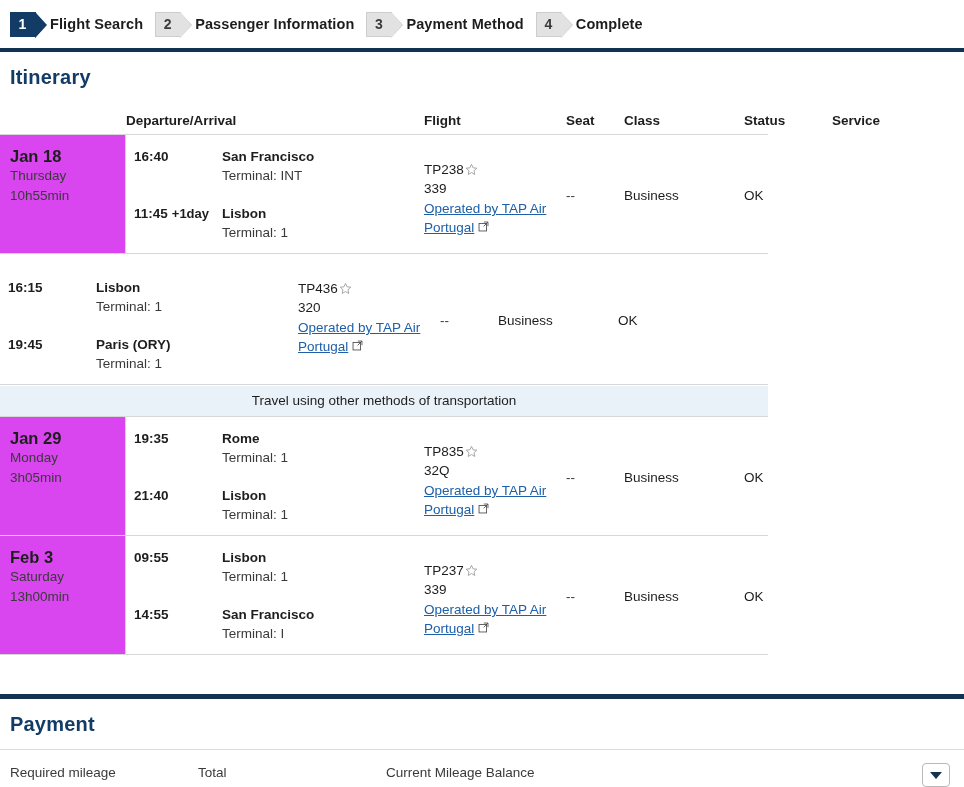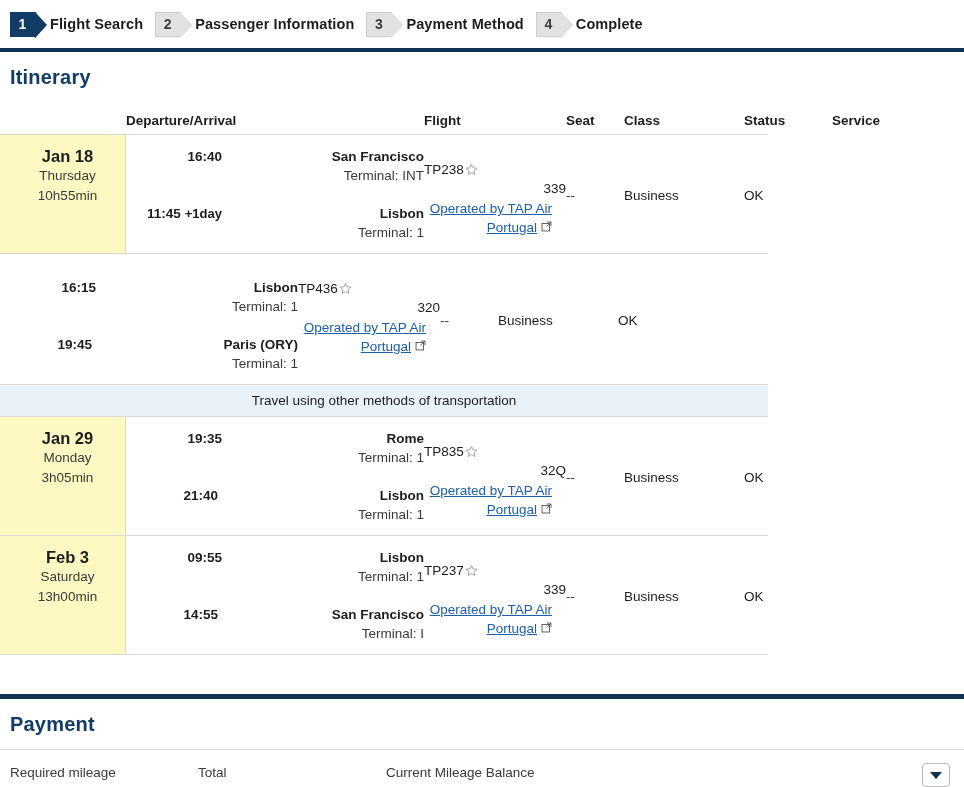--- a/index.html
+++ b/index.html
@@ -81,29 +81,28 @@
   .c-status  { width: 88px;  flex: 0 0 88px; }
   .c-service { width: 132px; flex: 0 0 132px; }
 
   .itin-row {
     display: flex; align-items: stretch;
     border-bottom: 1px solid #d8d8d8;
     min-height: 108px;
     background: #ffffff;
   }
   .cell-date {
-    background: #fef9c3;
+    background: #d946ef;
     border-right: 1px solid #d8d8d8;
     padding: 11px 0 10px 10px;
-    text-align: center;
   }
   .date-main { font-size: 16.5px; font-weight: bold; color: #1d1d1d; line-height: 20px; }
   .date-sub  { font-size: 13.5px; color: #3a3a3a; line-height: 20px; }
 
-  .cell-body { display: flex; flex: 1 1 auto; padding: 12px 0 10px 0; text-align: right; }
+  .cell-body { display: flex; flex: 1 1 auto; padding: 12px 0 10px 0; }
   .legs { display: flex; flex-direction: column; justify-content: flex-start; width: 100%; }
   .leg-line { display: flex; margin-bottom: 18px; }
   .leg-line:last-child { margin-bottom: 0; }
   .leg-time {
     width: 96px; flex: 0 0 96px;
     font-size: 13.5px; font-weight: bold; color: #1d1d1d;
     padding-left: 8px; line-height: 19px;
   }
   .leg-time .plusday { font-size: 13px; }
   .leg-place { width: 202px; flex: 0 0 202px; }

